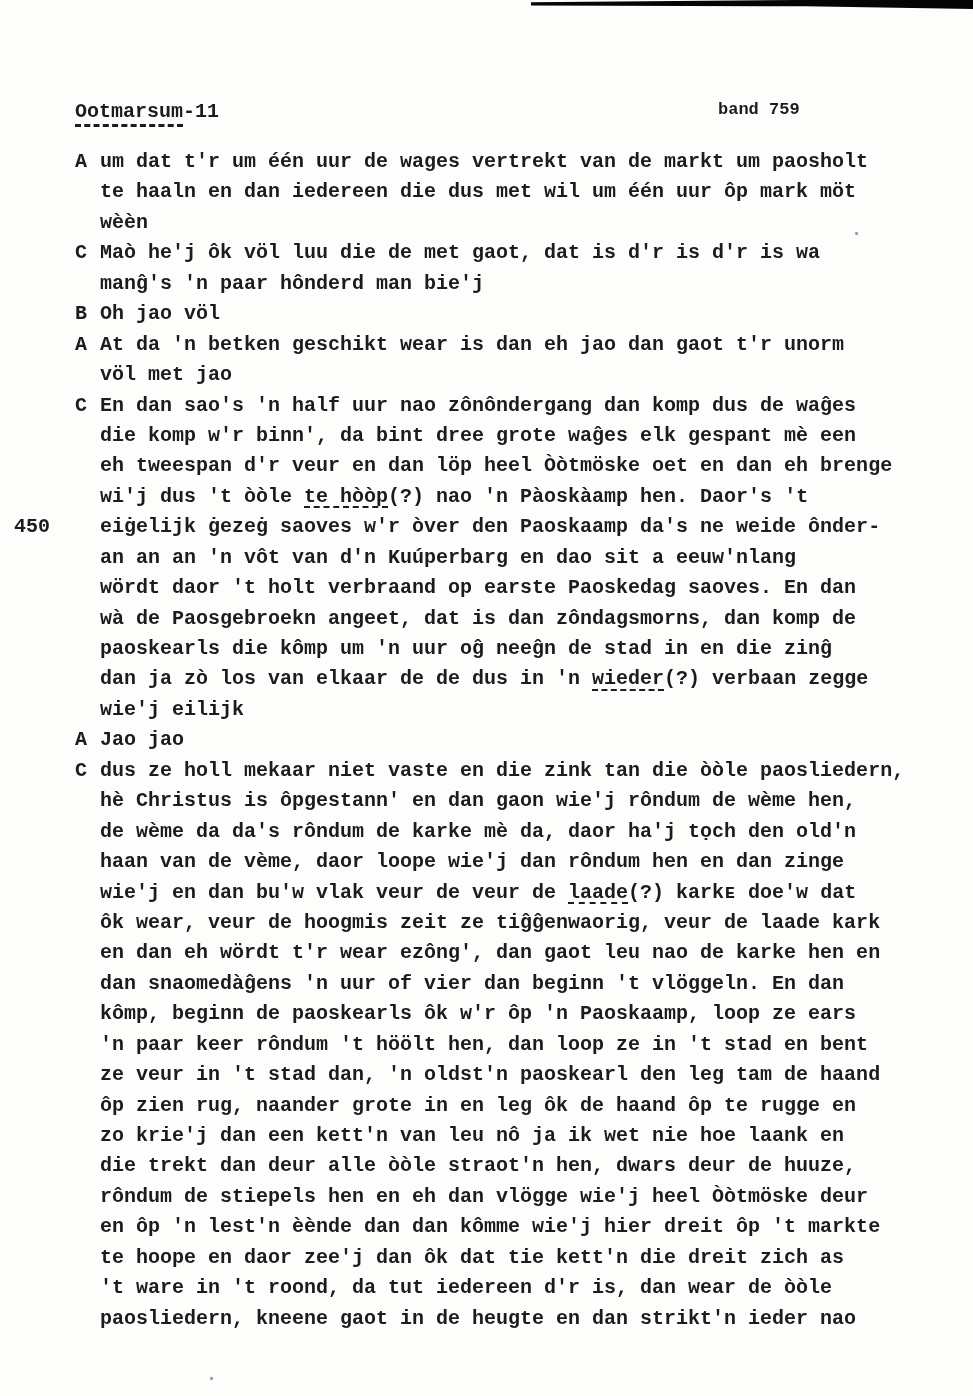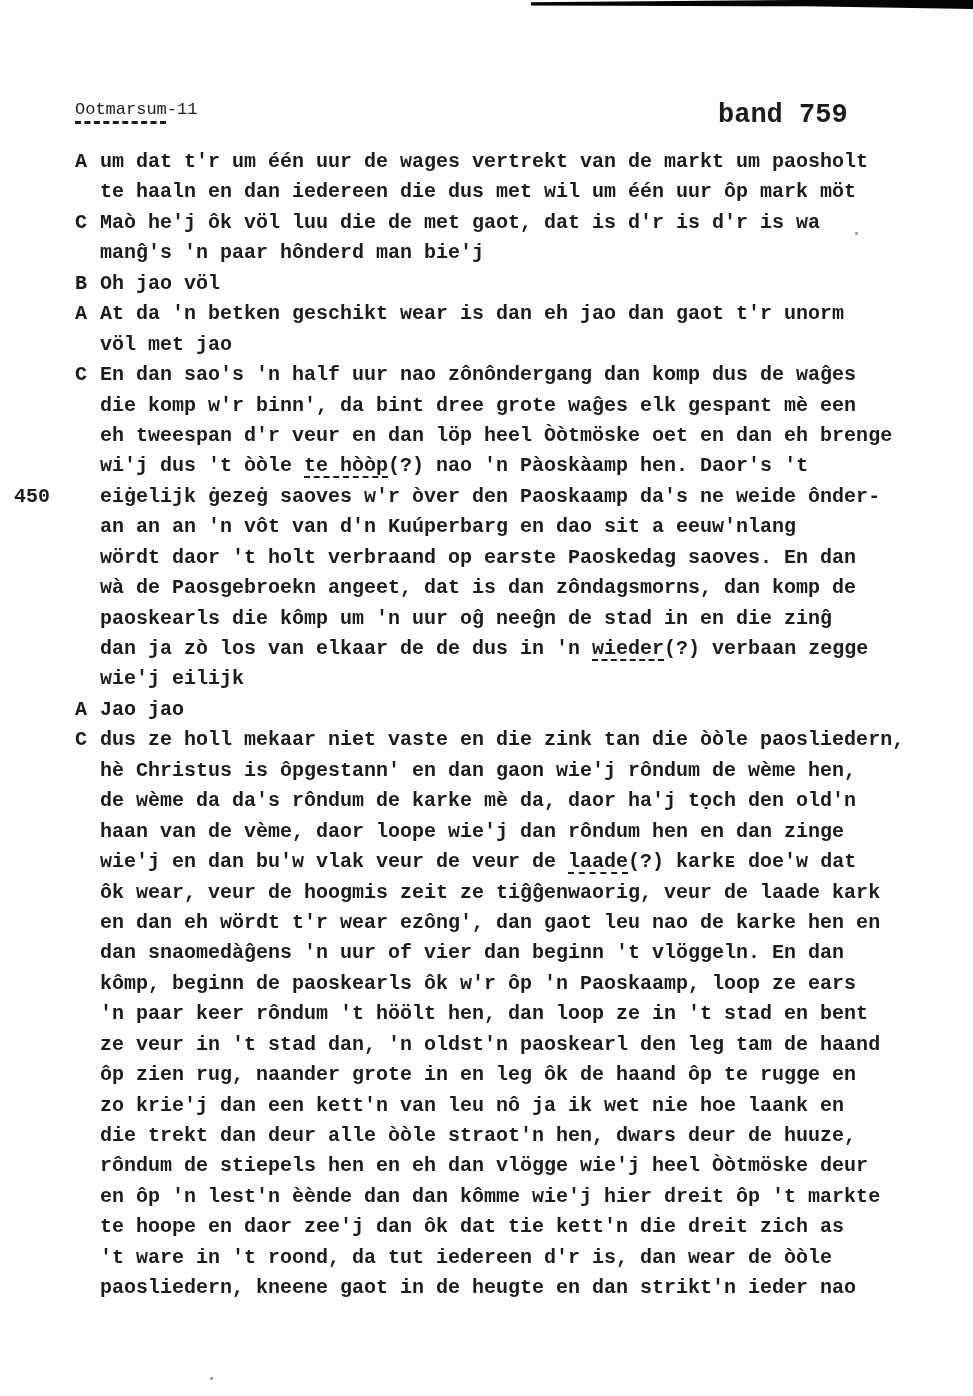--- a/index.html
+++ b/index.html
@@ -9,23 +9,23 @@
     font-family:"Liberation Mono","DejaVu Sans Mono",monospace;
     color:#1c1c1c;
   }
   .page{position:absolute;inset:0;}
   
   .top-line{
     position:absolute;top:0;left:531px;width:442px;height:9px;background:#050505;
     clip-path:polygon(0 25%,60% 0,100% 0,100% 100%,62% 70%,0 60%);
   }
   .header-row{position:absolute;top:100px;left:0;width:100%;height:30px;}
-  .doc-title{position:absolute;left:75px;top:0;font-size:17px;font-weight:400;white-space:pre;}
+  .doc-title{position:absolute;left:75px;top:0;font-size:20px;font-weight:700;white-space:pre;}
   .title-u{text-decoration:underline dashed 2.5px #1c1c1c;text-underline-offset:7px;}
-  .band-ref{position:absolute;left:718px;top:0;font-size:27px;font-weight:600;white-space:pre;}
+  .band-ref{position:absolute;left:718px;top:0;font-size:17px;font-weight:600;white-space:pre;}
   .content{position:absolute;top:147px;left:100px;width:840px;}
   .line{position:relative;height:30.45px;font-size:20px;font-weight:600;white-space:pre;line-height:30.45px;}
   .sp{position:absolute;left:-25px;top:0;}
   .mg{position:absolute;left:-86px;top:0;}
   .tx .u{text-decoration:underline dashed 2px #1c1c1c;text-underline-offset:5px;}
   
   .speck{position:absolute;background:#9a9a9a;width:3px;height:3px;border-radius:1px;}
   .speck.s1{left:855px;top:232px;}
   .speck.s2{left:210px;top:1377px;}
 </style>
@@ -36,20 +36,21 @@
   <div class="top-line"></div>
 
   <div class="header-row">
     <div class="doc-title"><span class="title-u">Ootmarsum</span><span>-11</span></div>
     <div class="band-ref">band 759</div>
   </div>
 
   <div class="content" id="transcript">
       <div class="line"><span class="sp">A</span><span class="tx">um dat t'r um één uur de wages vertrekt van de markt um paosholt</span></div>
       <div class="line"><span class="tx">te haaln en dan iedereen die dus met wil um één uur ôp mark möt</span></div>
+      <div class="line"><span class="tx">wèèn</span></div>
       <div class="line"><span class="sp">C</span><span class="tx">Maò he'j ôk völ luu die de met gaot, dat is d'r is d'r is wa</span></div>
       <div class="line"><span class="tx">manĝ's 'n paar hônderd man bie'j</span></div>
       <div class="line"><span class="sp">B</span><span class="tx">Oh jao völ</span></div>
       <div class="line"><span class="sp">A</span><span class="tx">At da 'n betken geschikt wear is dan eh jao dan gaot t'r unorm</span></div>
       <div class="line"><span class="tx">völ met jao</span></div>
       <div class="line"><span class="sp">C</span><span class="tx">En dan sao's 'n half uur nao zônôndergang dan komp dus de waĝes</span></div>
       <div class="line"><span class="tx">die komp w'r binn', da bint dree grote waĝes elk gespant mè een</span></div>
       <div class="line"><span class="tx">eh tweespan d'r veur en dan löp heel Òòtmöske oet en dan eh brenge</span></div>
       <div class="line"><span class="tx"><span>wi'j dus 't òòle </span><span class="u">te hòòp</span><span>(?) nao 'n Pàoskàamp hen. Daor's 't</span></span></div>
       <div class="line"><span class="mg">450</span><span class="tx">eiġelijk ġezeġ saoves w'r òver den Paoskaamp da's ne weide ônder-</span></div>

